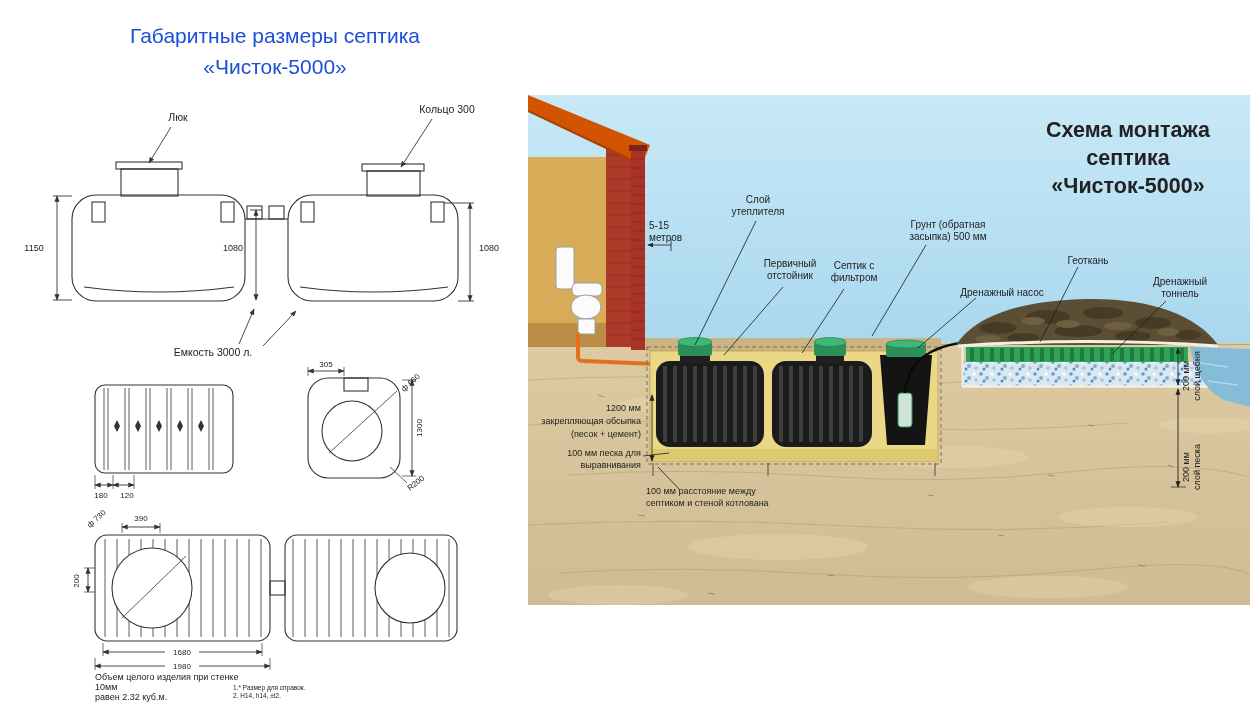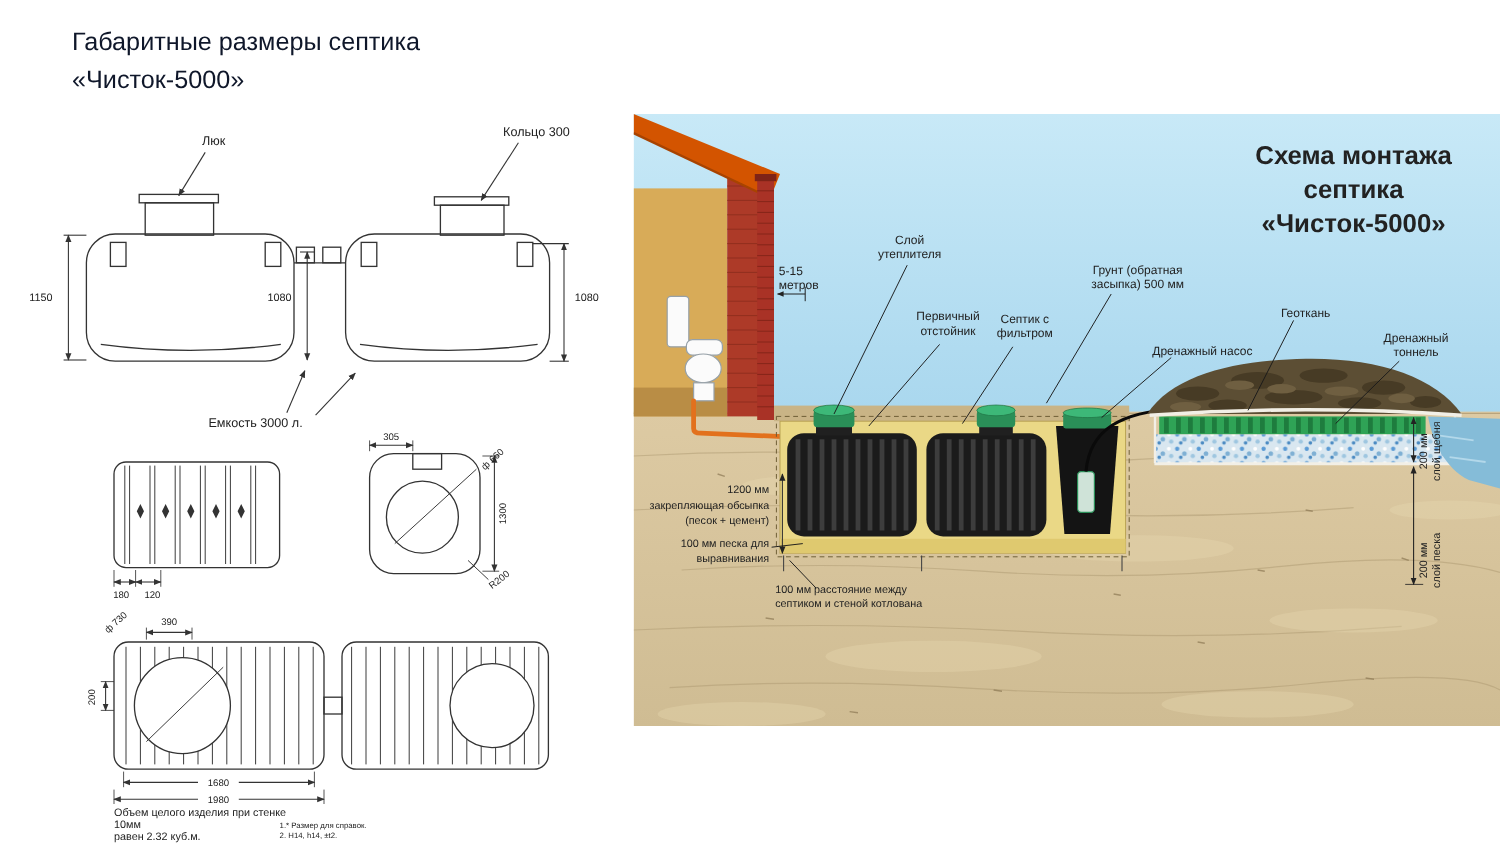--- a/index.html
+++ b/index.html
@@ -1,19 +1,19 @@
 <!DOCTYPE html>
 <html><head>
 <meta charset="utf-8">
 <style>
   html,body{margin:0;padding:0;background:#fff;}
   .page{position:relative;width:1250px;height:710px;background:#fff;overflow:hidden;
         font-family:"Liberation Sans",sans-serif;}
-  .left-title{position:absolute;left:60px;top:20px;width:430px;text-align:left;
-        color:#0f172a;font-size:21px;line-height:31px;font-weight:500;}
+  .left-title{position:absolute;left:60px;top:20px;width:430px;text-align:center;
+        color:#1d4ed8;font-size:21px;line-height:31px;font-weight:500;}
   .left-svg{position:absolute;left:0;top:90px;}
   .scene-svg{position:absolute;left:528px;top:95px;}
   svg{font-family:"Liberation Sans",sans-serif;}
   text{fill:#222;}
 </style>
 </head>
 <body>
 
 <div class="page">
 

